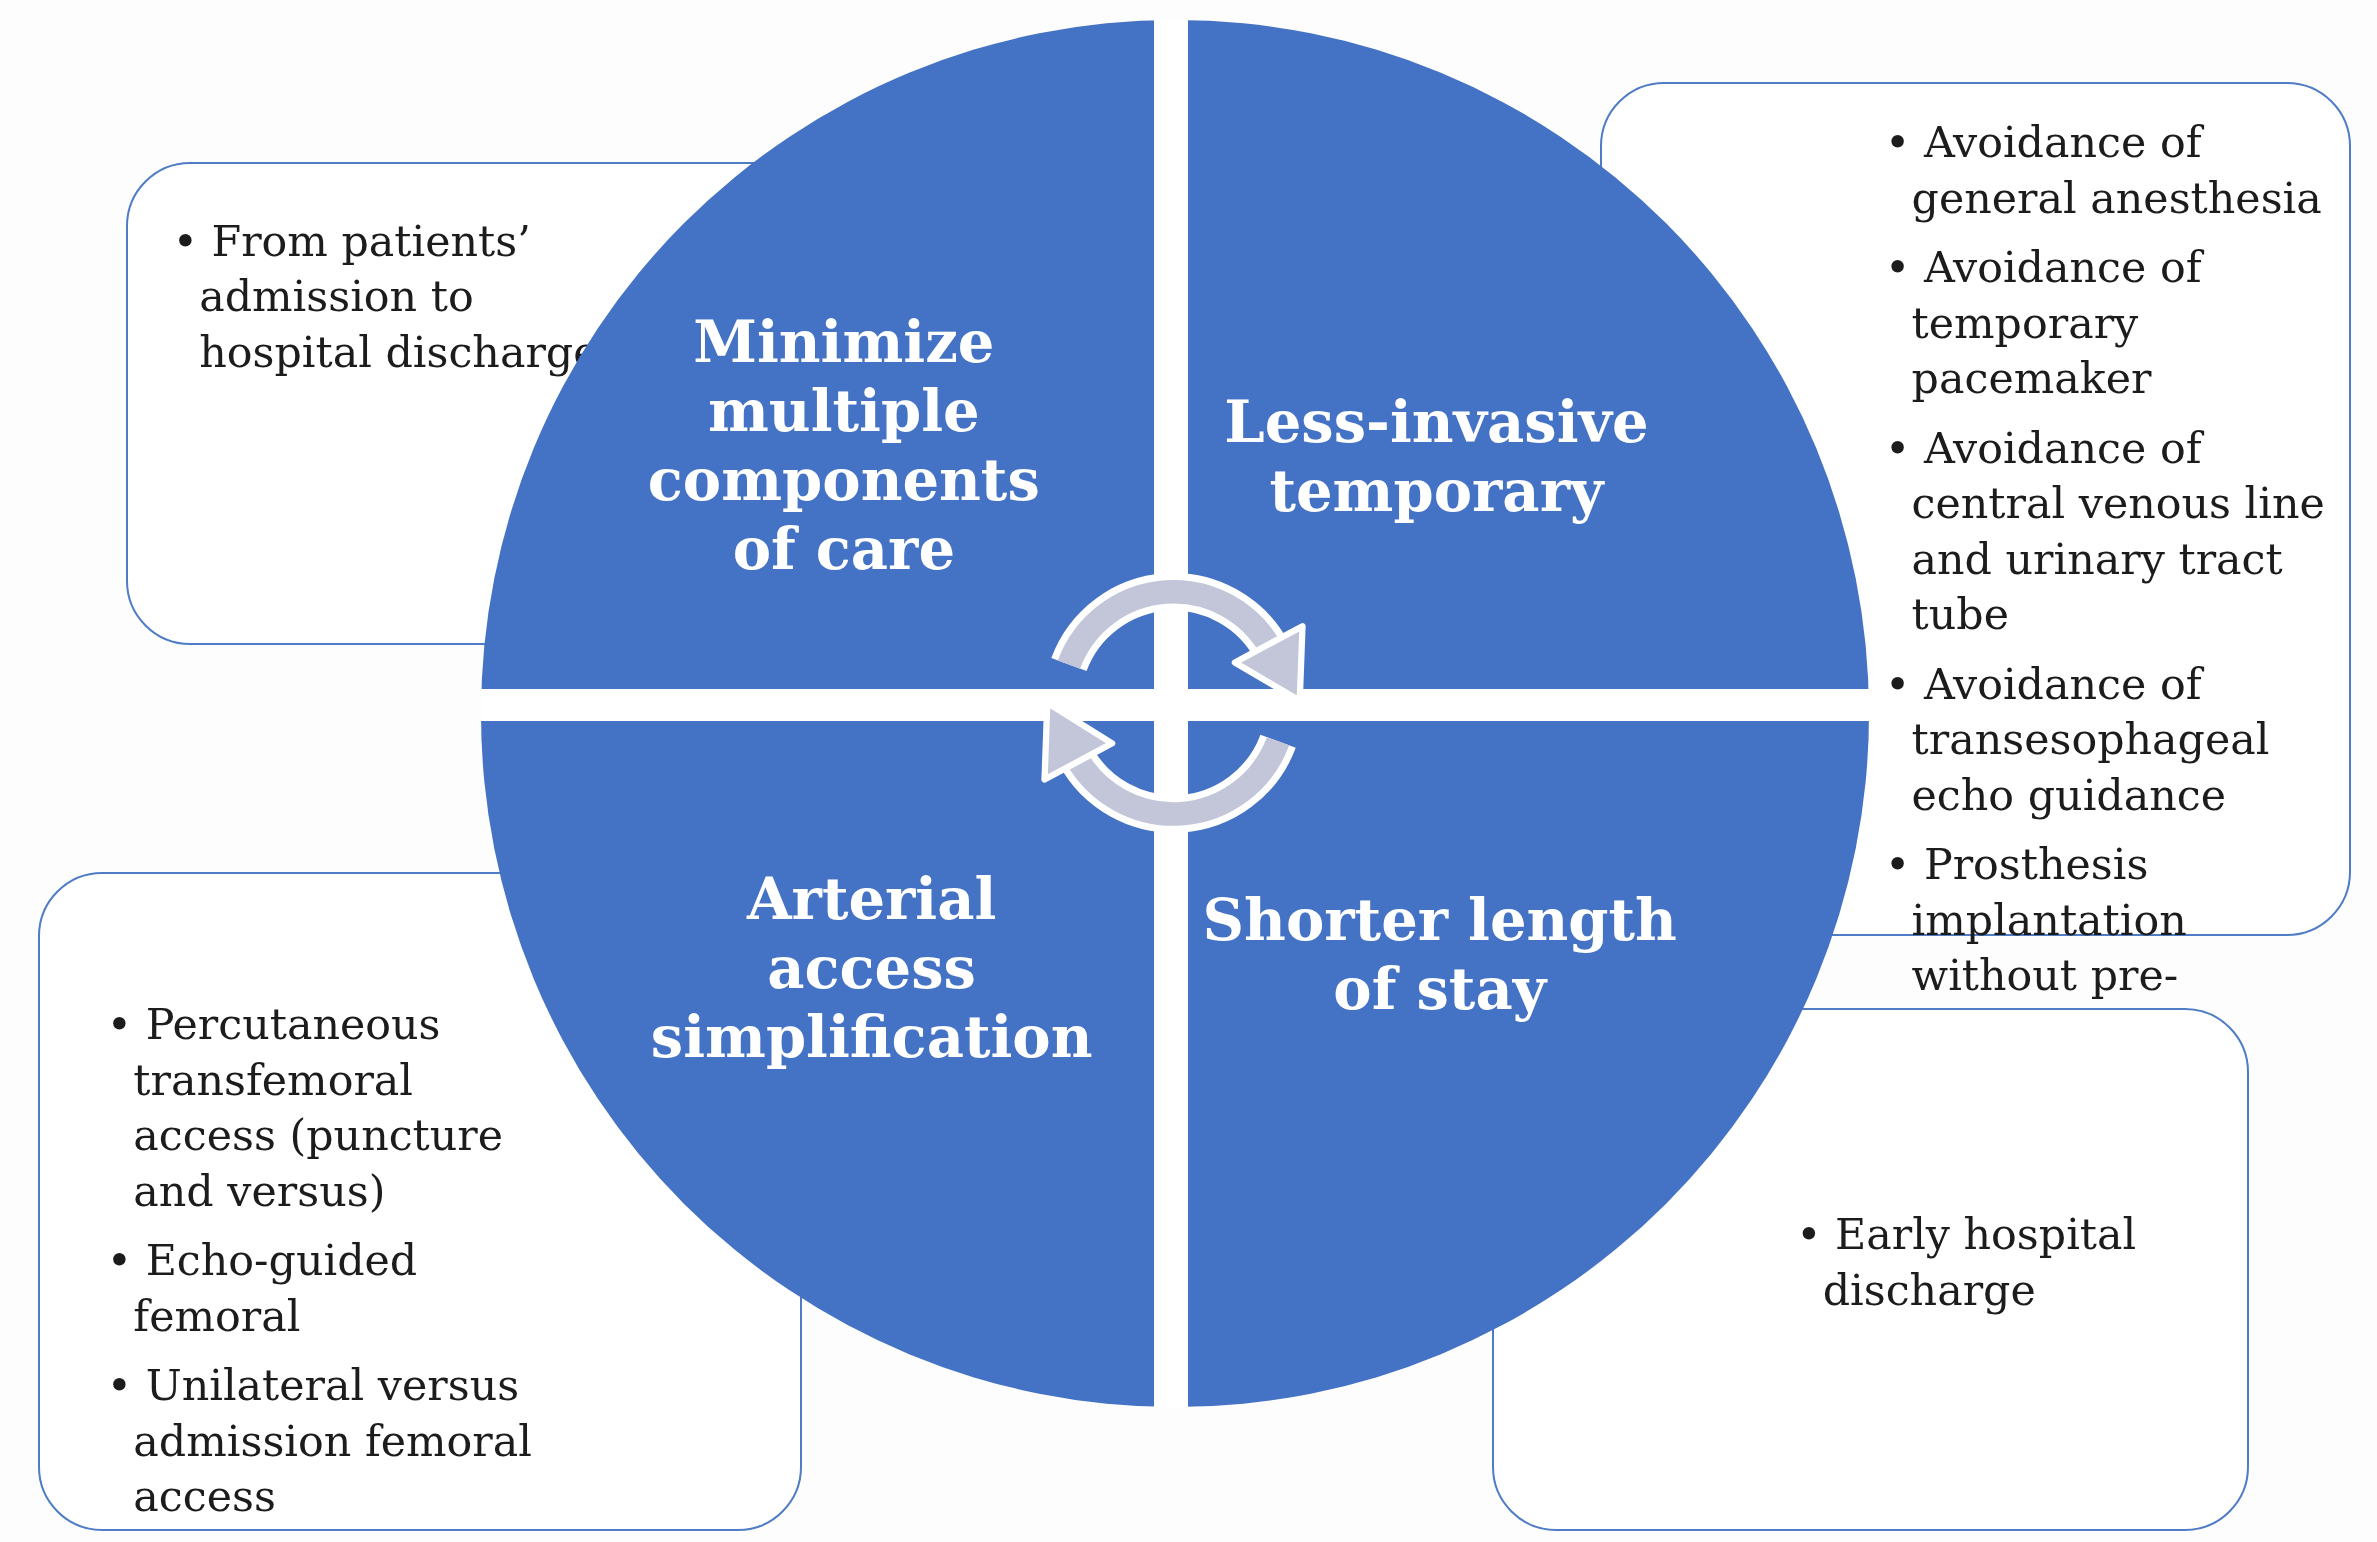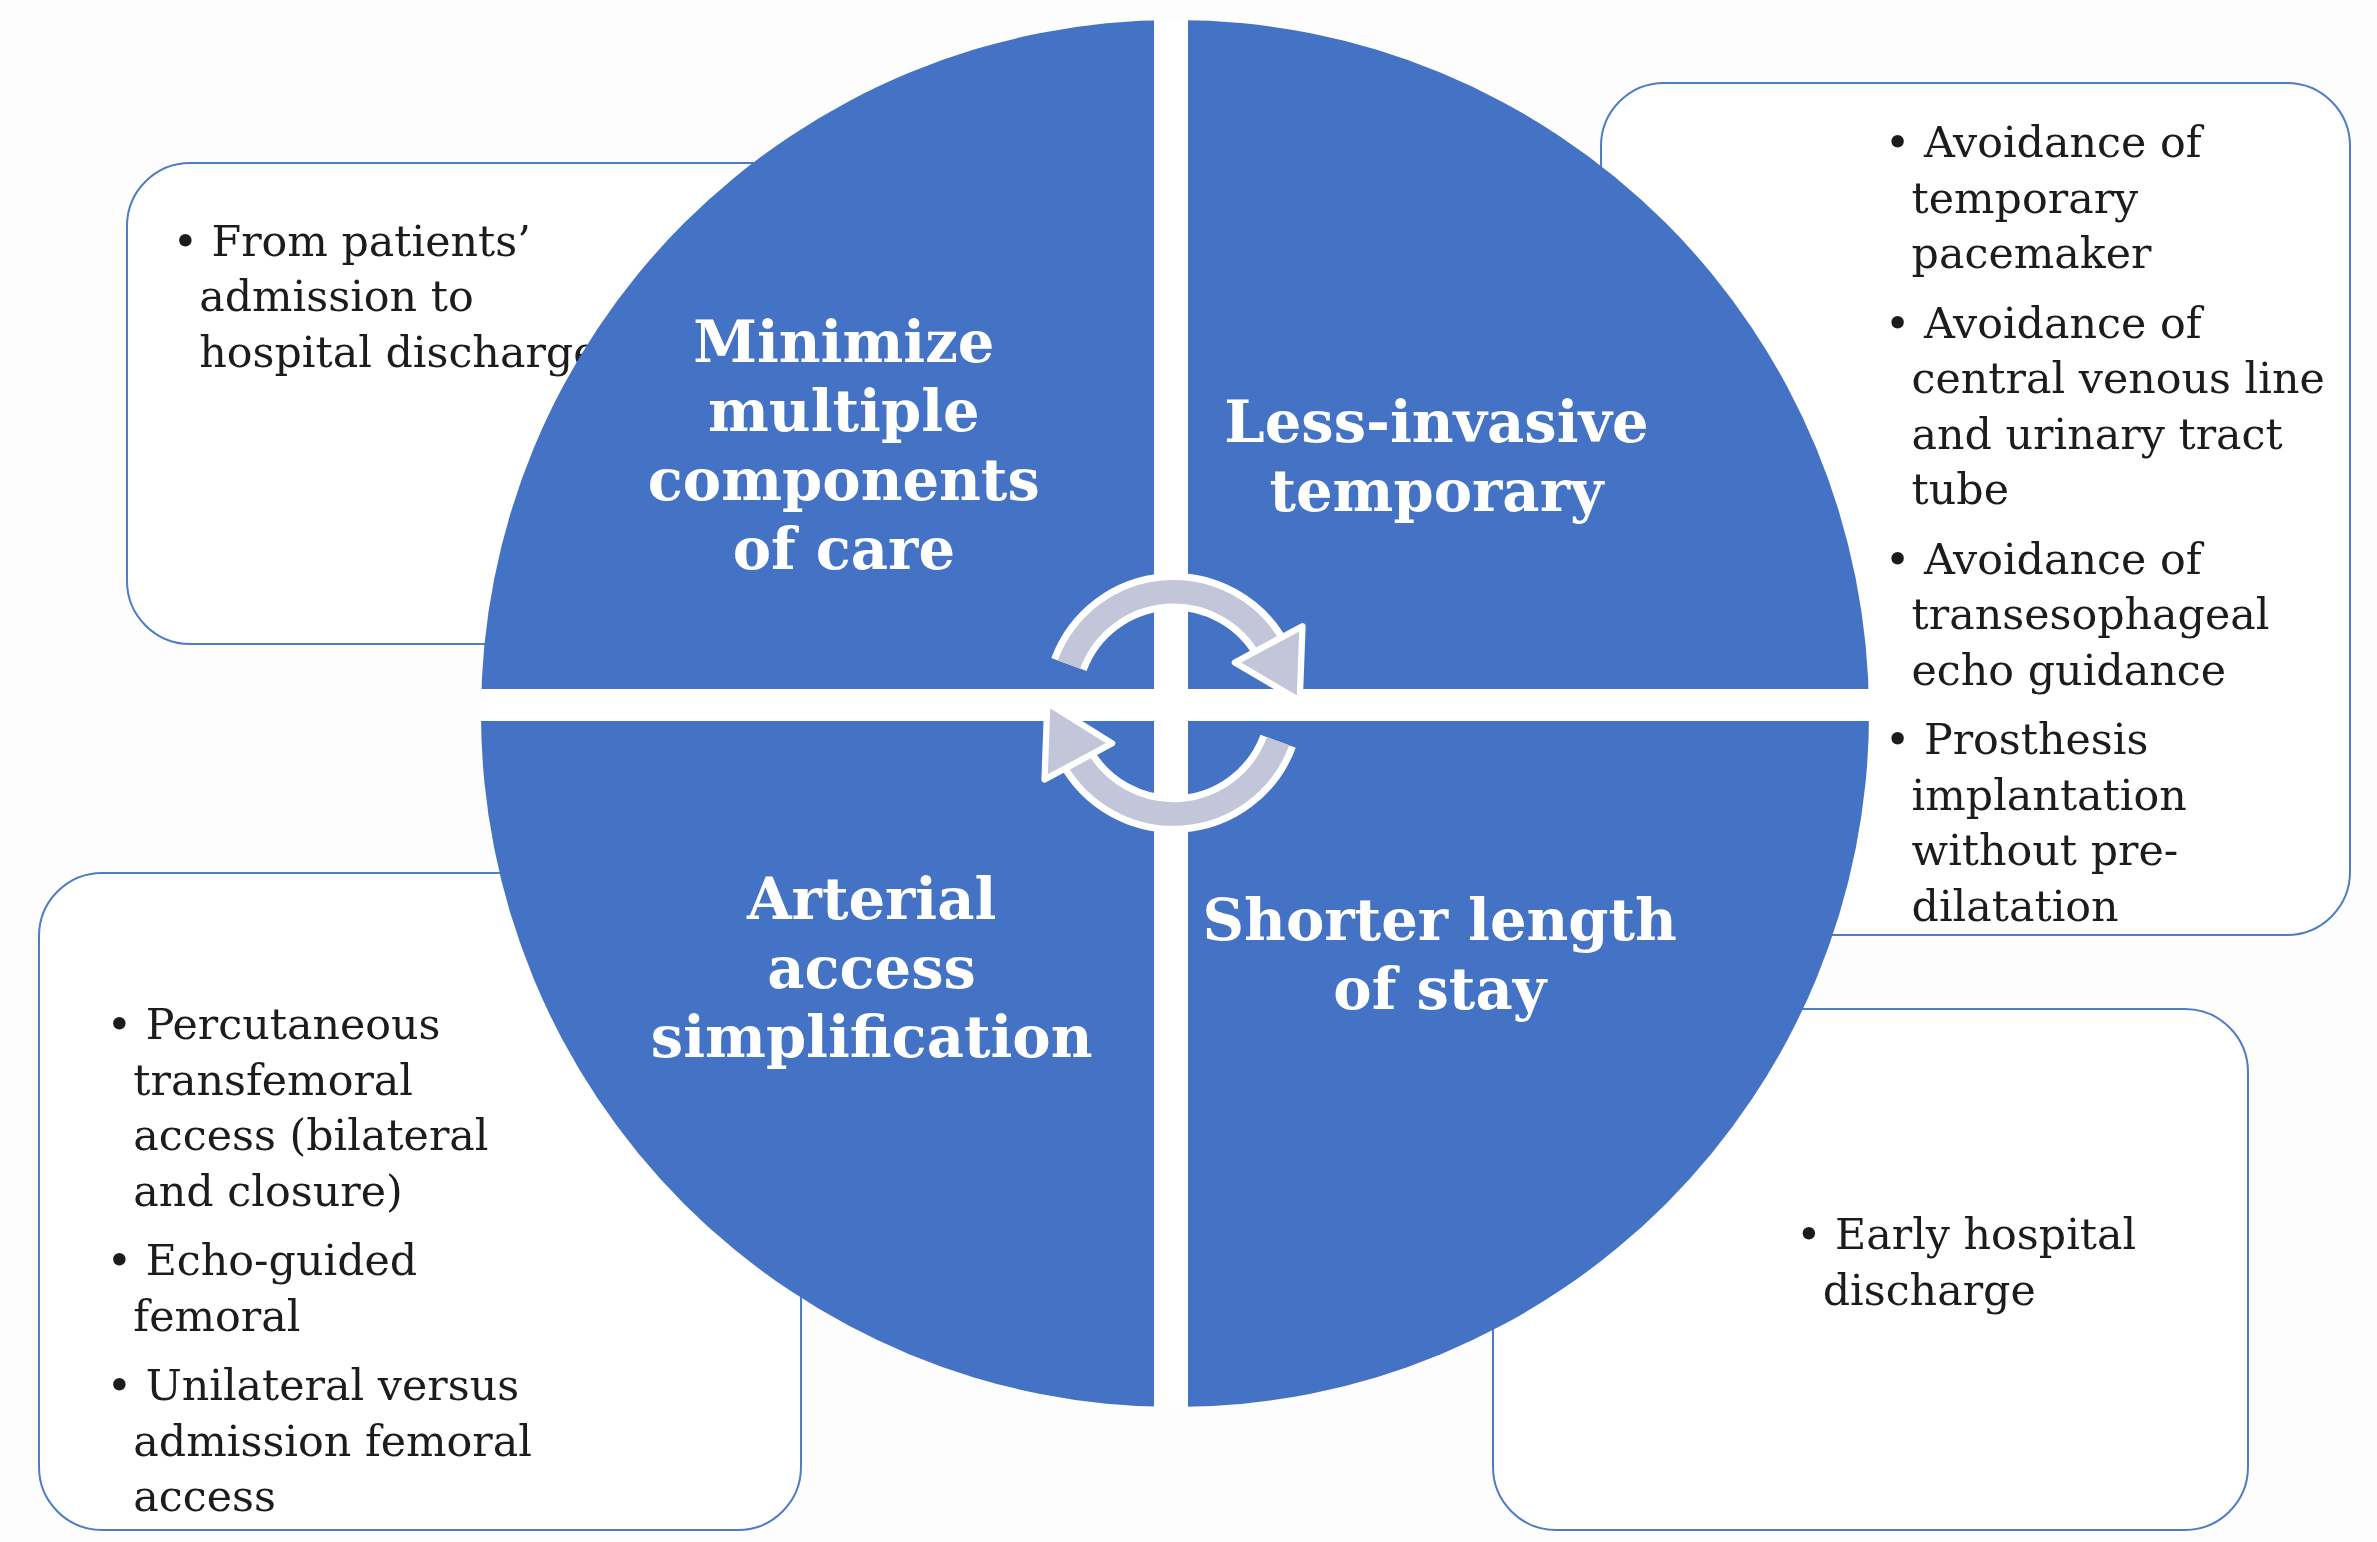--- a/index.html
+++ b/index.html
@@ -78,29 +78,30 @@
 
 <div class="stage">
 
   <div class="callout callout-tl">
     <ul class="bullets">
         <li>From patients’ admission to hospital discharge</li>
       </ul>
   </div>
   <div class="callout callout-tr">
     <ul class="bullets">
+        <li>Avoidance of general anesthesia</li>
         <li>Avoidance of temporary pacemaker</li>
         <li>Avoidance of central venous line and urinary tract tube</li>
         <li>Avoidance of transesophageal echo guidance</li>
         <li>Prosthesis implantation without pre-dilatation</li>
       </ul>
   </div>
   <div class="callout callout-bl">
     <ul class="bullets">
-        <li>Percutaneous transfemoral access (bilateral and closure)</li>
+        <li>Percutaneous transfemoral access (puncture and versus)</li>
         <li>Echo-guided femoral</li>
         <li>Unilateral versus admission femoral access</li>
         <li>Radial artery as the secondary arterial access</li>
       </ul>
   </div>
   <div class="callout callout-br">
     <ul class="bullets">
         <li>Early hospital discharge</li>
       </ul>
   </div>

